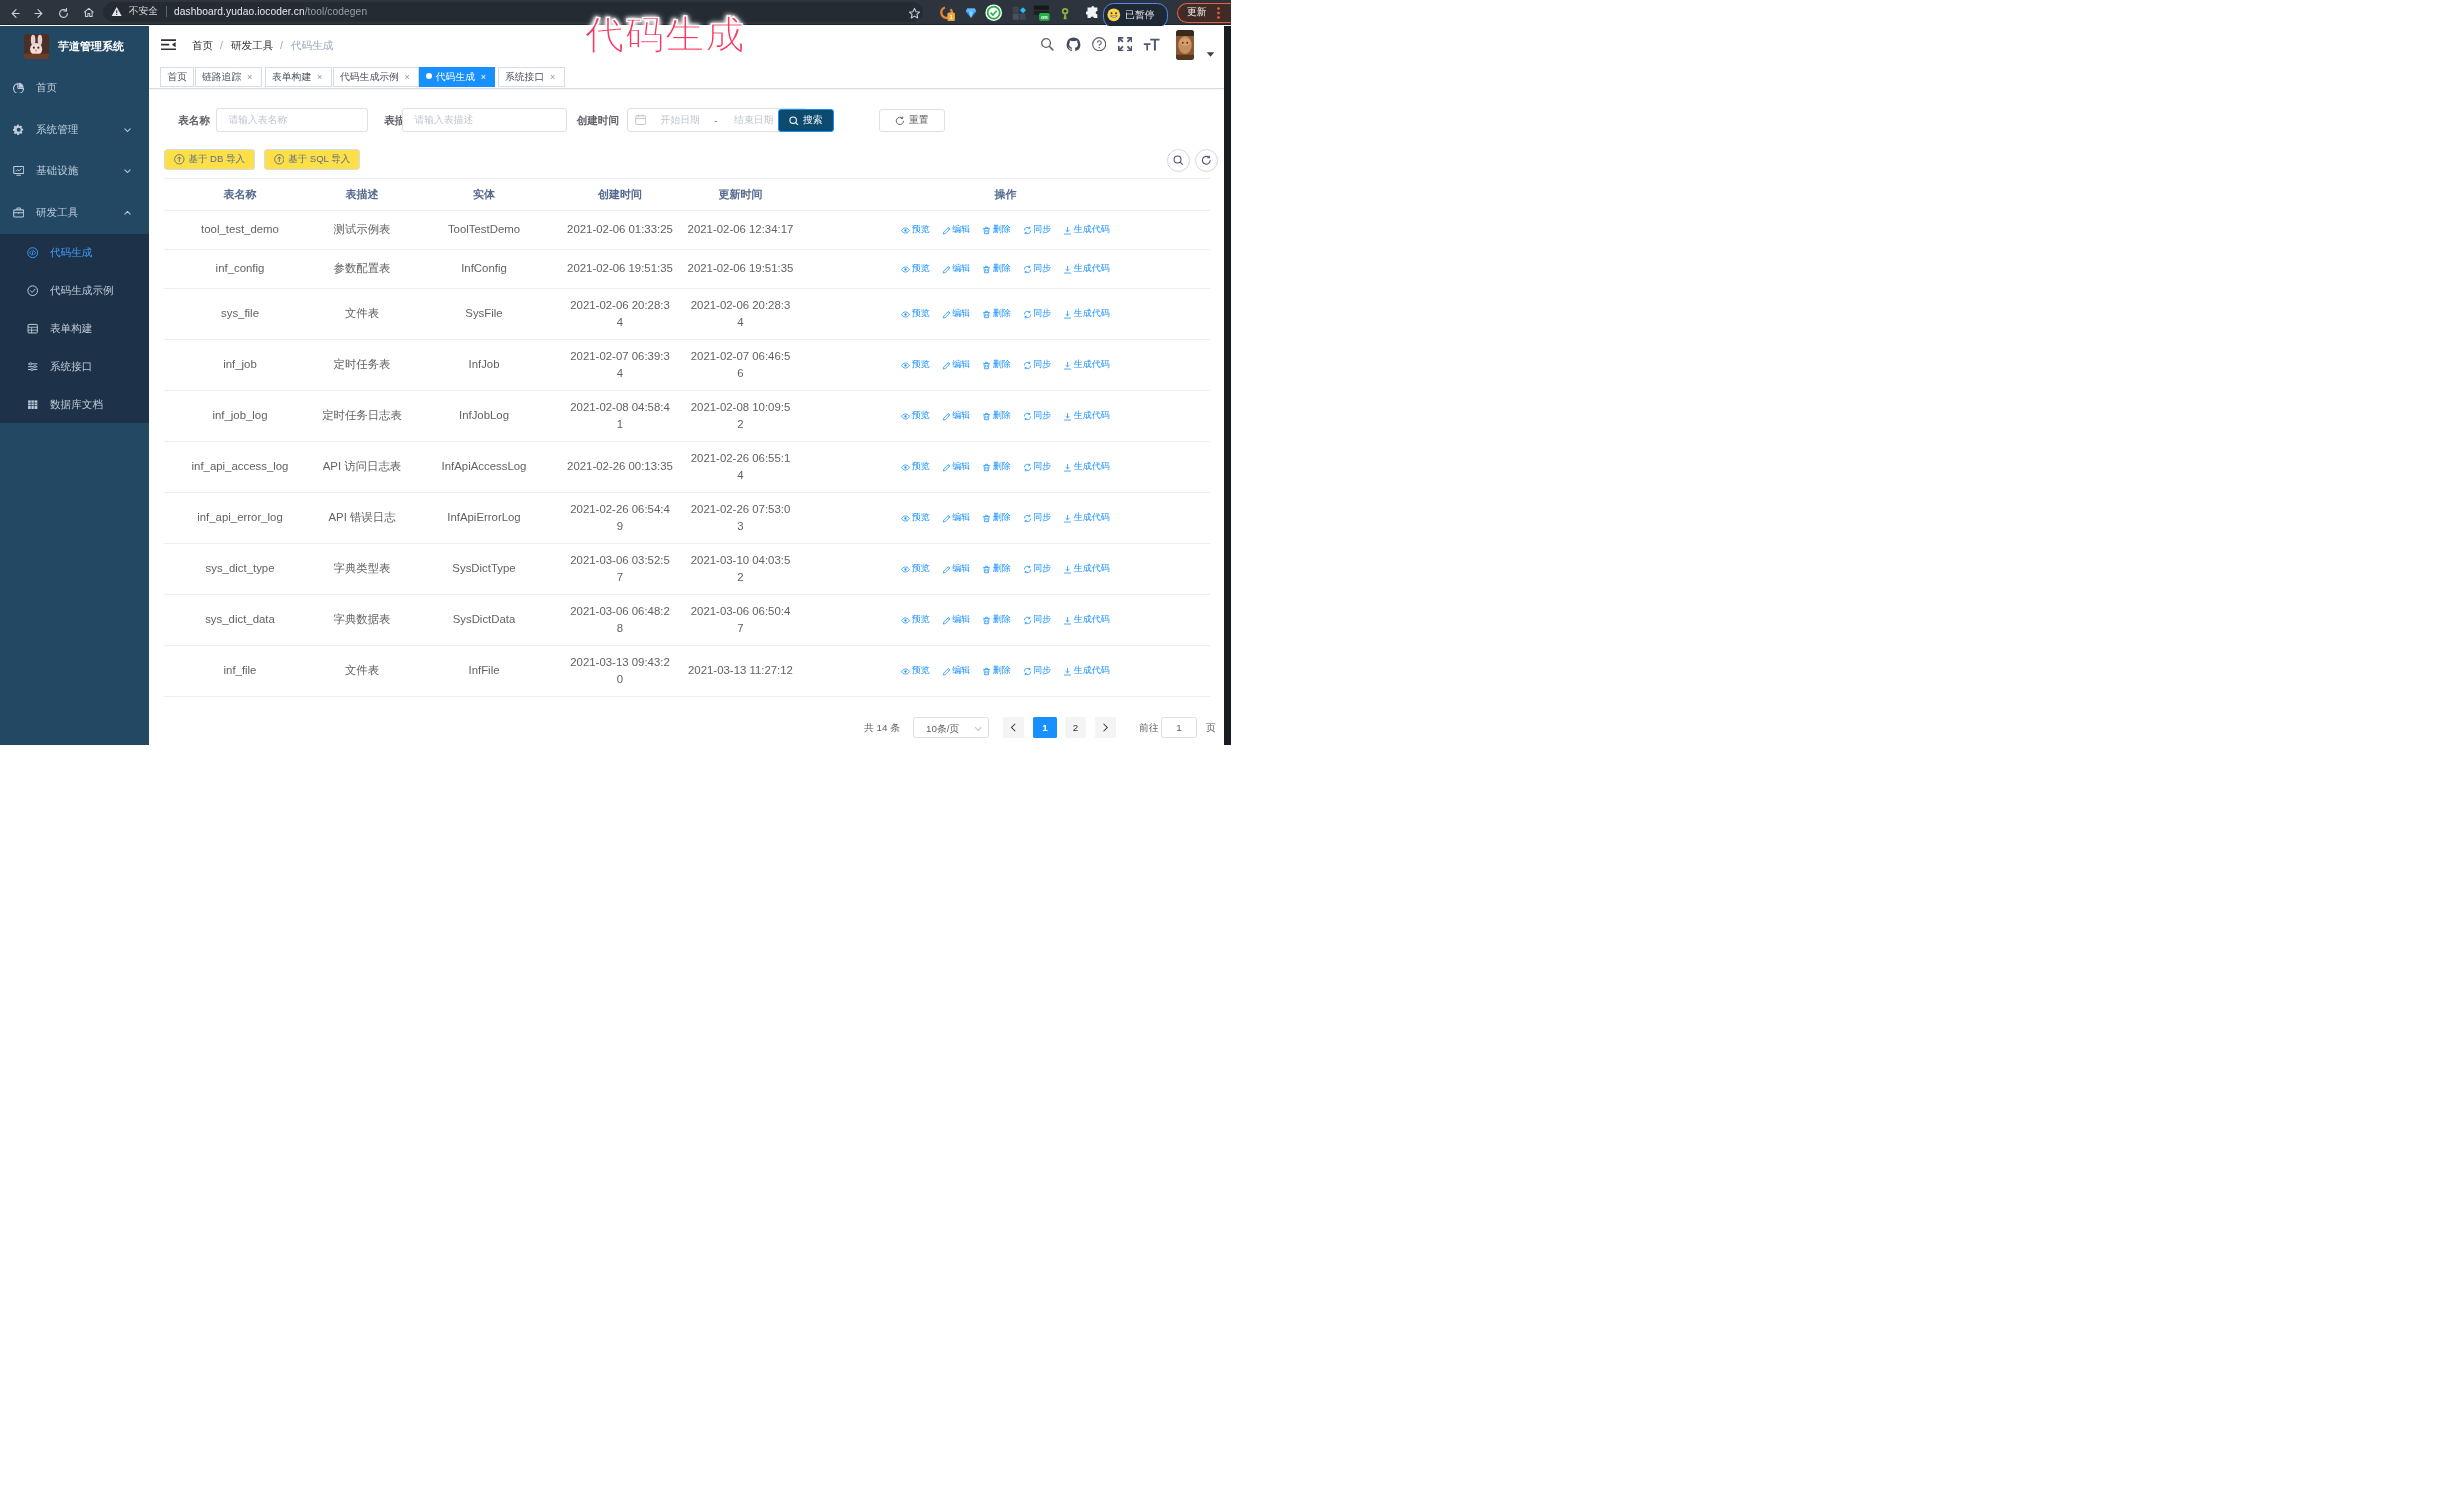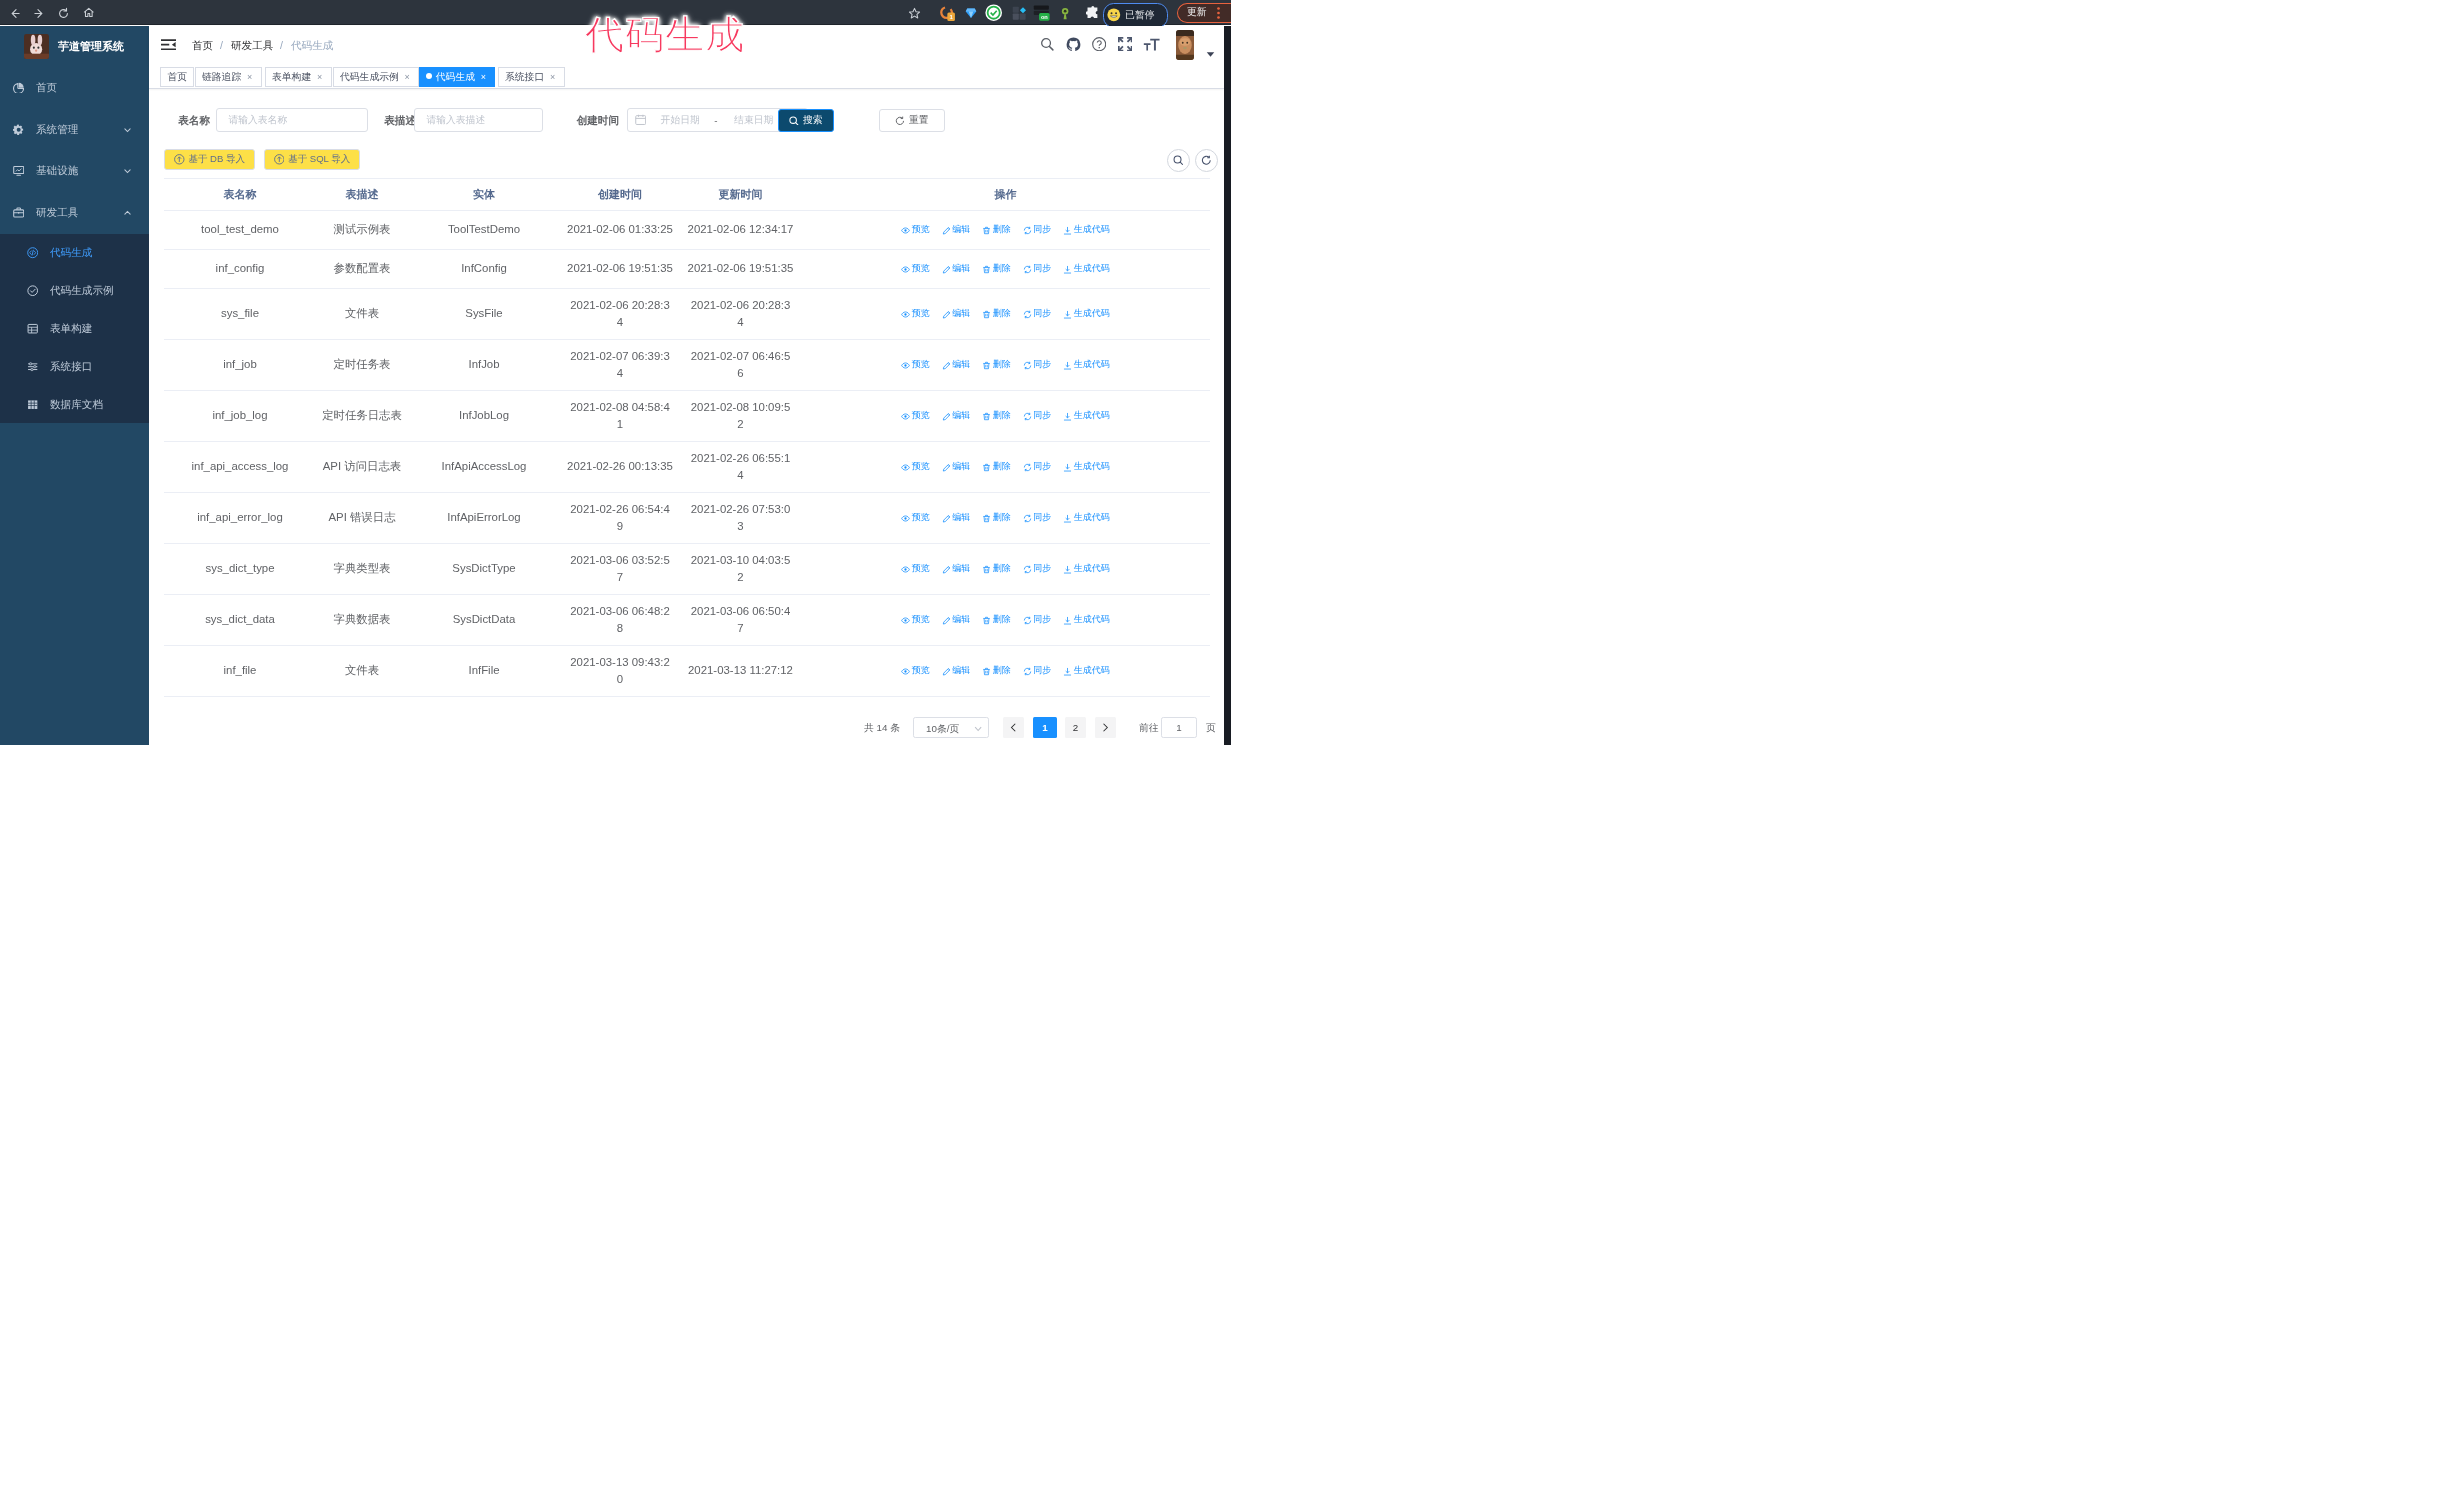--- a/index.html
+++ b/index.html
@@ -93,20 +93,30 @@
   <div class="cbtn" style="left:56px;width:15px">
     <svg width="13" height="13" viewBox="0 0 17 17">
         <path d="M13.6 8.5a5.1 5.1 0 1 1-1.5-3.6" stroke="#c9ced4" stroke-width="1.5" fill="none" stroke-linecap="round"></path>
         <path d="M12.4 1.8v3.4H9" stroke="#c9ced4" stroke-width="1.5" fill="none" stroke-linecap="round" stroke-linejoin="round"></path>
       </svg>
   </div>
   <div class="cbtn" style="left:81px;width:15px">
     <svg width="13.6" height="13.6" viewBox="0 0 18 18">
         <path d="M3.2 8 9 3.2 14.8 8M4.6 7v7h3.2v-4h2.4v4h3.2V7" stroke="#c9ced4" stroke-width="1.4" fill="none" stroke-linecap="round" stroke-linejoin="round"></path>
       </svg>
+  </div>
+  <div id="urlpill">
+    <svg class="warn" width="11.4" height="11.4" viewBox="0 0 16 16">
+        <path d="M8 1.5 15 14H1z" fill="#e9ebee"></path>
+        <rect x="7.2" y="6" width="1.6" height="4" fill="#252b33"></rect>
+        <rect x="7.2" y="11" width="1.6" height="1.6" fill="#252b33"></rect>
+      </svg>
+    <span class="nosec">不安全</span>
+    <span class="sep"></span>
+    <span class="url">dashboard.yudao.iocoder.cn<span class="path">/tool/codegen</span></span>
   </div>
   <div class="cbtn" style="left:907px;width:15px">
     <svg width="13" height="13" viewBox="0 0 17 17">
         <path d="M8.5 1.8l2 4.3 4.6.5-3.4 3.1 1 4.6-4.2-2.4-4.2 2.4 1-4.6L1.9 6.6l4.6-.5z" stroke="#c9ced4" stroke-width="1.4" fill="none" stroke-linejoin="round"></path>
       </svg>
   </div>
   <div class="ext" style="left:938px;width:18px">
     <svg width="16.7" height="16.7" viewBox="0 0 22 22">
         <circle cx="10" cy="10" r="7" fill="none" stroke="#e8833a" stroke-width="3" stroke-dasharray="30 8"></circle>
         <rect x="11" y="10" width="10" height="11" rx="2" fill="#eda73b"></rect>
@@ -322,21 +332,21 @@
   <span class="tag" style="left:184px">代码生成示例 <span class="x">×</span></span>
   <span class="tag on" style="left:270px"><span class="dot"></span>代码生成 <span class="x">×</span></span>
   <span class="tag" style="left:349px">系统接口 <span class="x">×</span></span>
 </div>
 <div id="content">
   <span class="flabel" style="left:158px;width:52px">表名称</span>
   <div class="finput" style="left:216px;width:152px">
       <span class="ph">请输入表名称</span>
     </div>
   <span class="flabel" style="left:364px;width:52px">表描述</span>
-  <div class="finput" style="left:414px;width:129px">
+  <div class="finput" style="left:402px;width:165px">
       <span class="ph">请输入表描述</span>
     </div>
   <span class="flabel" style="left:567px;width:52px">创建时间</span>
   <div class="finput" style="left:627px;width:181px">
     <svg style="margin-left:6.8px" width="11.4" height="11.4" viewBox="0 0 15 15">
         <rect x="1" y="2.2" width="13" height="11.6" rx="1.2" fill="none" stroke="#c0c4cc" stroke-width="1.3"></rect>
         <path d="M1 5.8h13" stroke="#c0c4cc" stroke-width="1.3"></path>
         <path d="M4.6 1v2.8M10.4 1v2.8" stroke="#c0c4cc" stroke-width="1.3"></path>
       </svg>
     <span style="margin-left:14.4px">开始日期</span>

